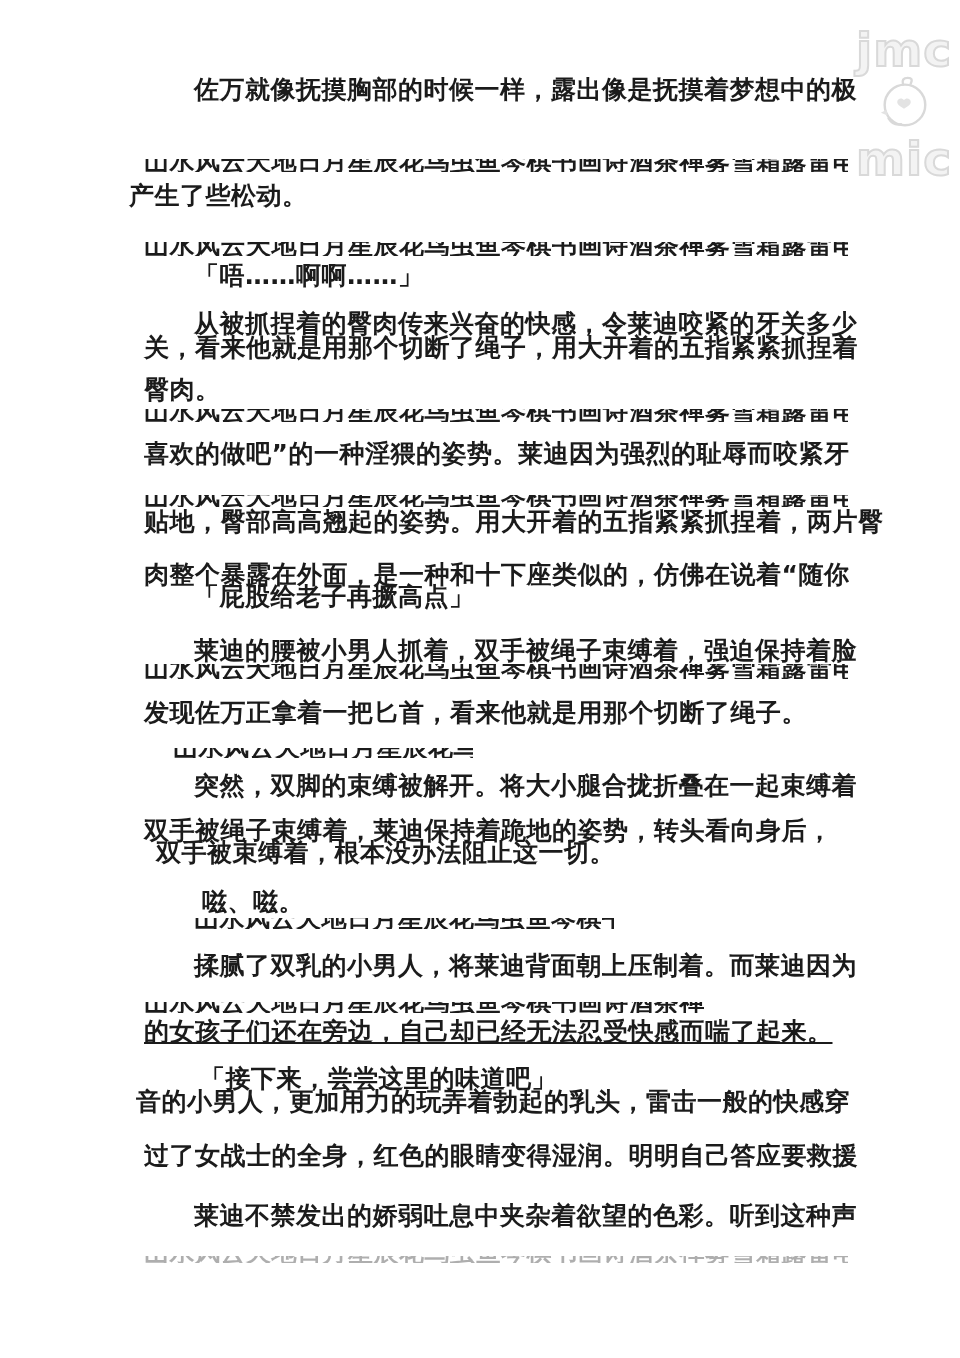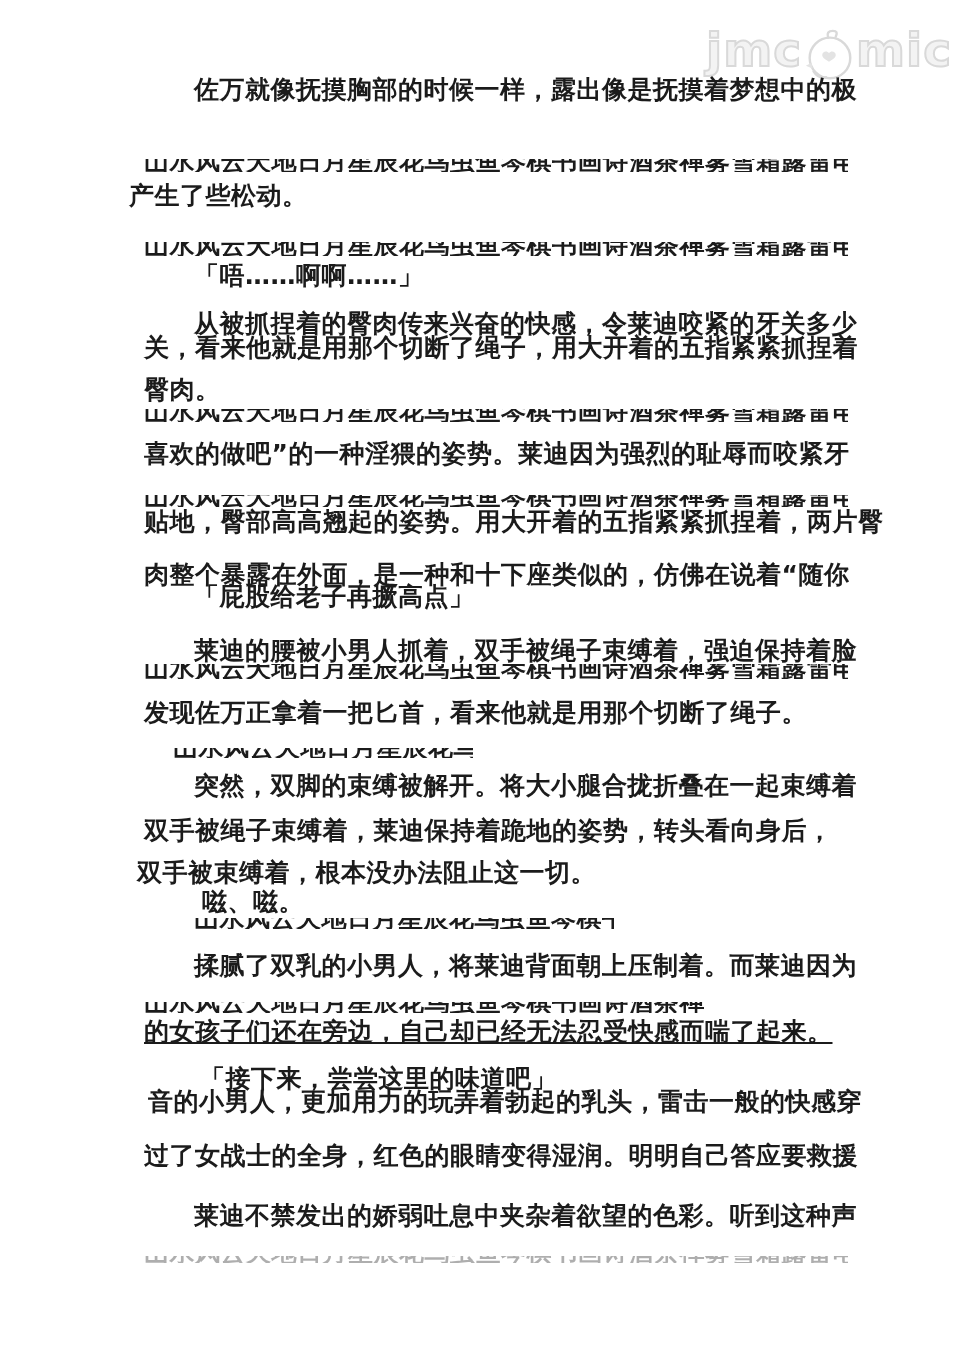--- a/index.html
+++ b/index.html
@@ -6,22 +6,23 @@
   #page{
     position:relative;
     width:960px;height:1358px;
     background:#ffffff;
     overflow:hidden;
     font-family:"DejaVu Sans",sans-serif;
   }
   
   .watermark{
     position:absolute;top:26px;right:8px;
-    display:flex;
+    display:flex;align-items:center;
     user-select:none;
+    flex-direction:column;
   }
   .wm-text{
     font-size:47px;font-weight:800;letter-spacing:1px;
     color:#f3f3f3;
     -webkit-text-stroke:2px #d9d9d9;
     line-height:1;
   }
   .mascot{margin:0 -2px 4px -2px;}
   
   .line{
@@ -83,32 +84,32 @@
       <div class="line" style="left: 194px; top: 637px;">莱迪的腰被小男人抓着，双手被绳子束缚着，强迫保持着脸</div>
       <div class="line sliver" style="left: 144px; top: 664px; height: 15px; width: 704px;">
         <span style="margin-top: -9px;">山水风云天地日月星辰花鸟虫鱼琴棋书画诗酒茶禅雾雪霜露雷电虹霞</span>
       </div>
       <div class="line" style="left: 144px; top: 699px;">发现佐万正拿着一把匕首，看来他就是用那个切断了绳子。</div>
       <div class="line sliver" style="left: 173px; top: 748px; height: 10px; width: 300px;">
         <span style="margin-top: -14px;">山水风云天地日月星辰花鸟虫鱼琴棋书画诗酒茶禅雾雪霜露雷电虹霞</span>
       </div>
       <div class="line" style="left: 194px; top: 772px;">突然，双脚的束缚被解开。将大小腿合拢折叠在一起束缚着</div>
       <div class="line" style="left: 144px; top: 817px;">双手被绳子束缚着，莱迪保持着跪地的姿势，转头看向身后，</div>
-      <div class="line" style="left: 137px; top: 839px; margin-top: 20px;">双手被束缚着，根本没办法阻止这一切。</div>
+      <div class="line" style="left: 156px; top: 839px;">双手被束缚着，根本没办法阻止这一切。</div>
       <div class="line" style="left: 202px; top: 888px; text-align: center;">嗞、嗞。</div>
       <div class="line sliver" style="left: 194px; top: 918px; height: 11px; width: 420px;">
         <span style="margin-top: -13px;">山水风云天地日月星辰花鸟虫鱼琴棋书画诗酒茶禅雾雪霜露雷电虹霞</span>
       </div>
       <div class="line" style="left: 194px; top: 952px;">揉腻了双乳的小男人，将莱迪背面朝上压制着。而莱迪因为</div>
       <div class="line sliver" style="left: 144px; top: 1002px; height: 11px; width: 560px;">
         <span style="margin-top: -13px;">山水风云天地日月星辰花鸟虫鱼琴棋书画诗酒茶禅雾雪霜露雷电虹霞</span>
       </div>
       <div class="line" style="left: 144px; top: 1018px; text-decoration: underline;">的女孩子们还在旁边，自己却已经无法忍受快感而喘了起来。</div>
       <div class="line" style="left: 200px; top: 1065px;">「接下来，尝尝这里的味道吧」</div>
-      <div class="line" style="left: 148px; top: 1088px;">音的小男人，更加用力的玩弄着勃起的乳头，雷击一般的快感穿</div>
+      <div class="line" style="left: 136px; top: 1088px;">音的小男人，更加用力的玩弄着勃起的乳头，雷击一般的快感穿</div>
       <div class="line" style="left: 144px; top: 1142px;">过了女战士的全身，红色的眼睛变得湿润。明明自己答应要救援</div>
       <div class="line" style="left: 194px; top: 1202px;">莱迪不禁发出的娇弱吐息中夹杂着欲望的色彩。听到这种声</div>
       <div class="line sliver" style="left: 144px; top: 1256px; opacity: 0.35; height: 7px; width: 704px;">
         <span style="margin-top: -17px;">山水风云天地日月星辰花鸟虫鱼琴棋书画诗酒茶禅雾雪霜露雷电虹霞</span>
       </div>
     </div>
 
 </div>
 
 </body></html>

